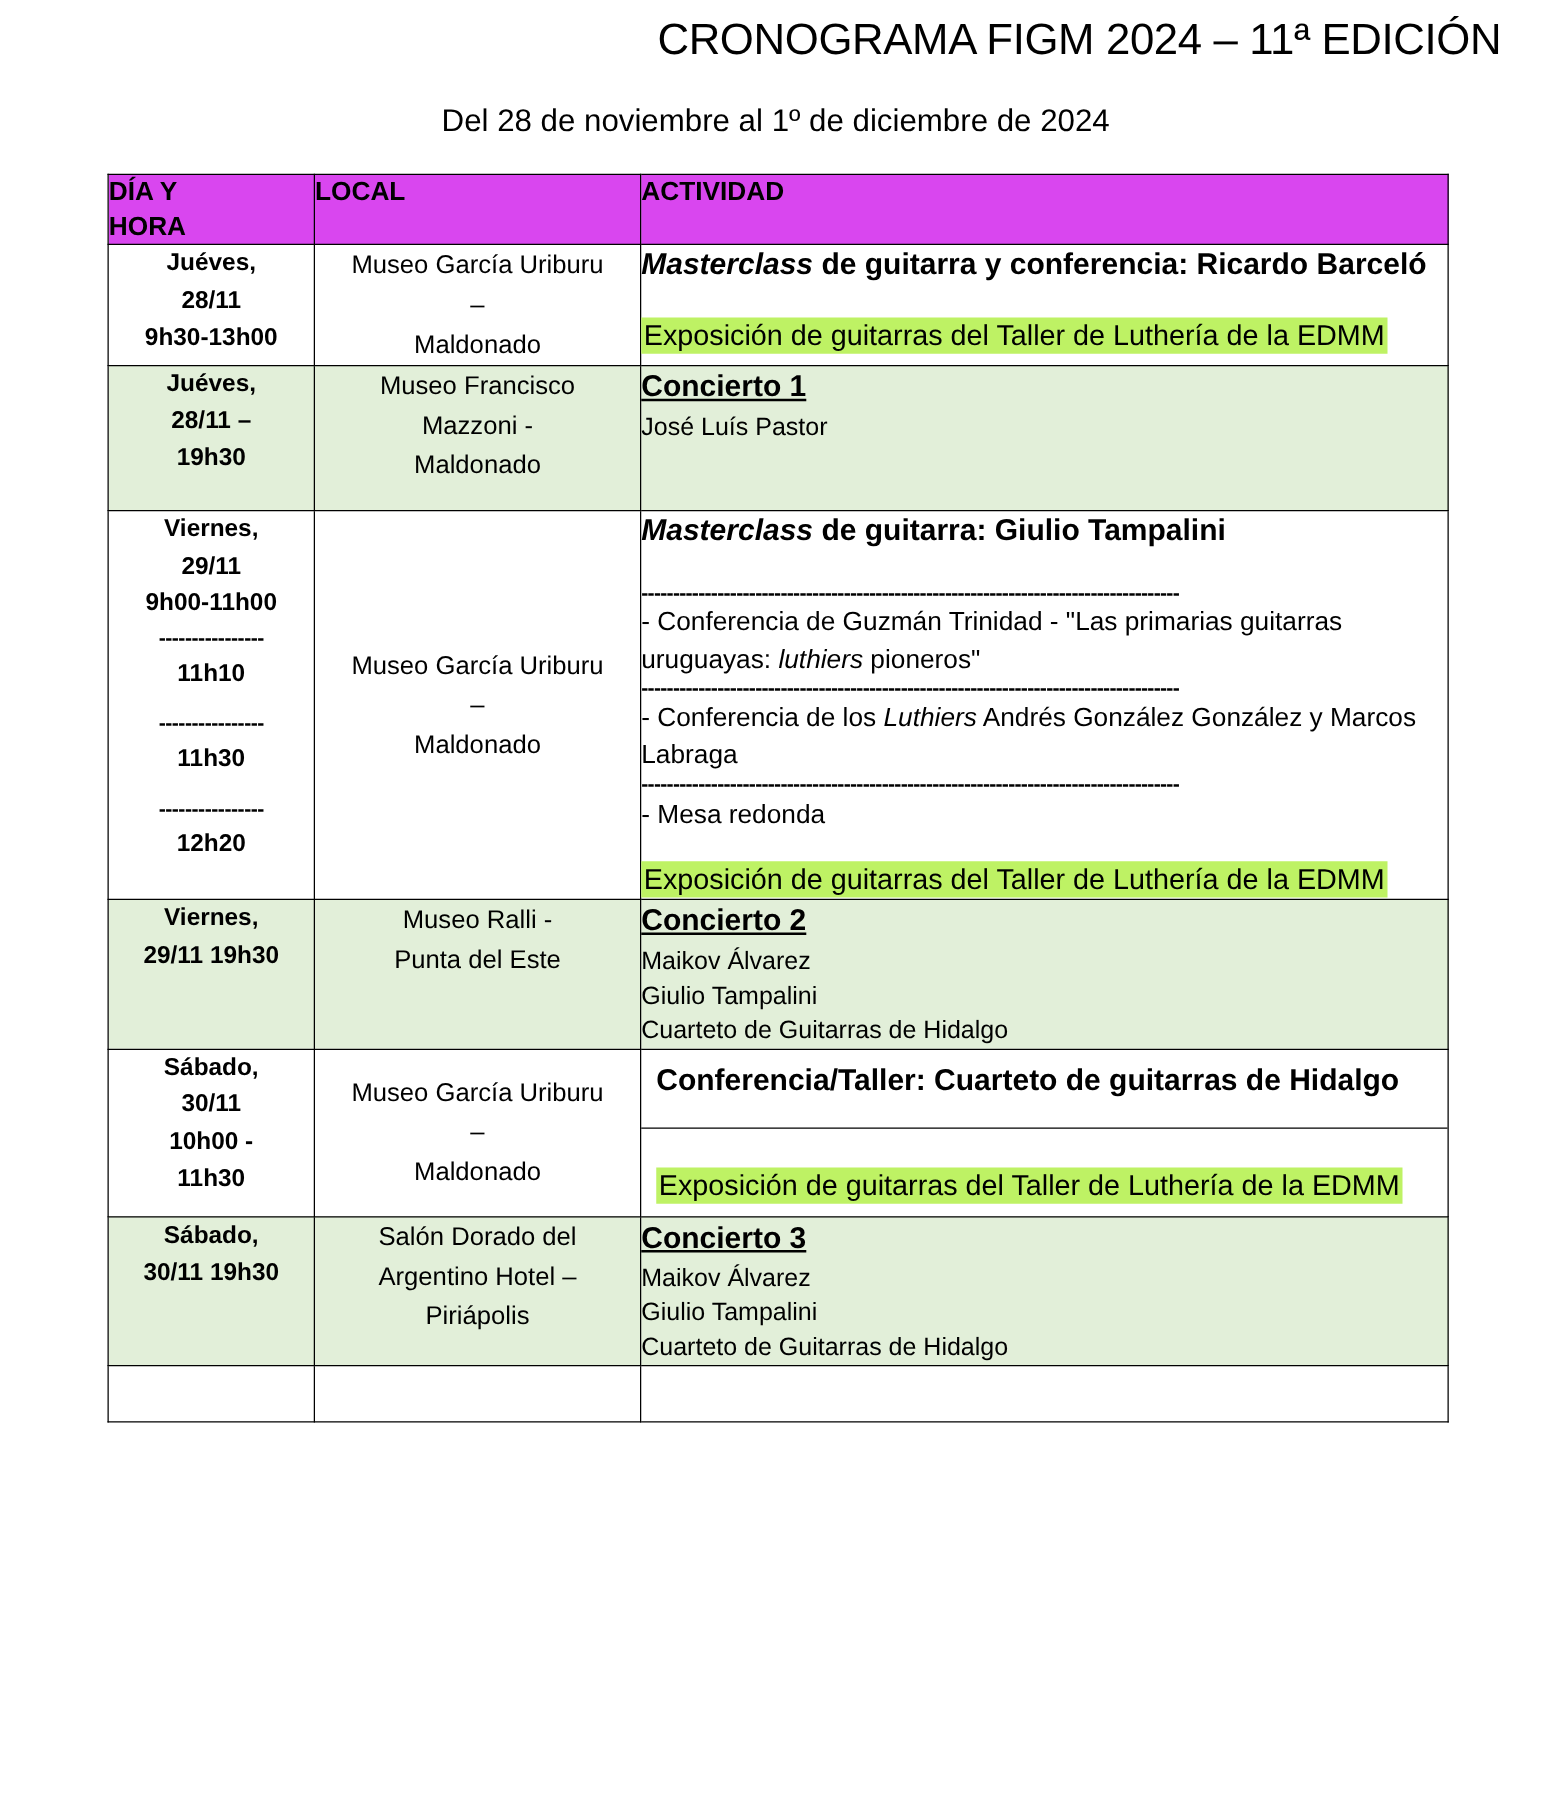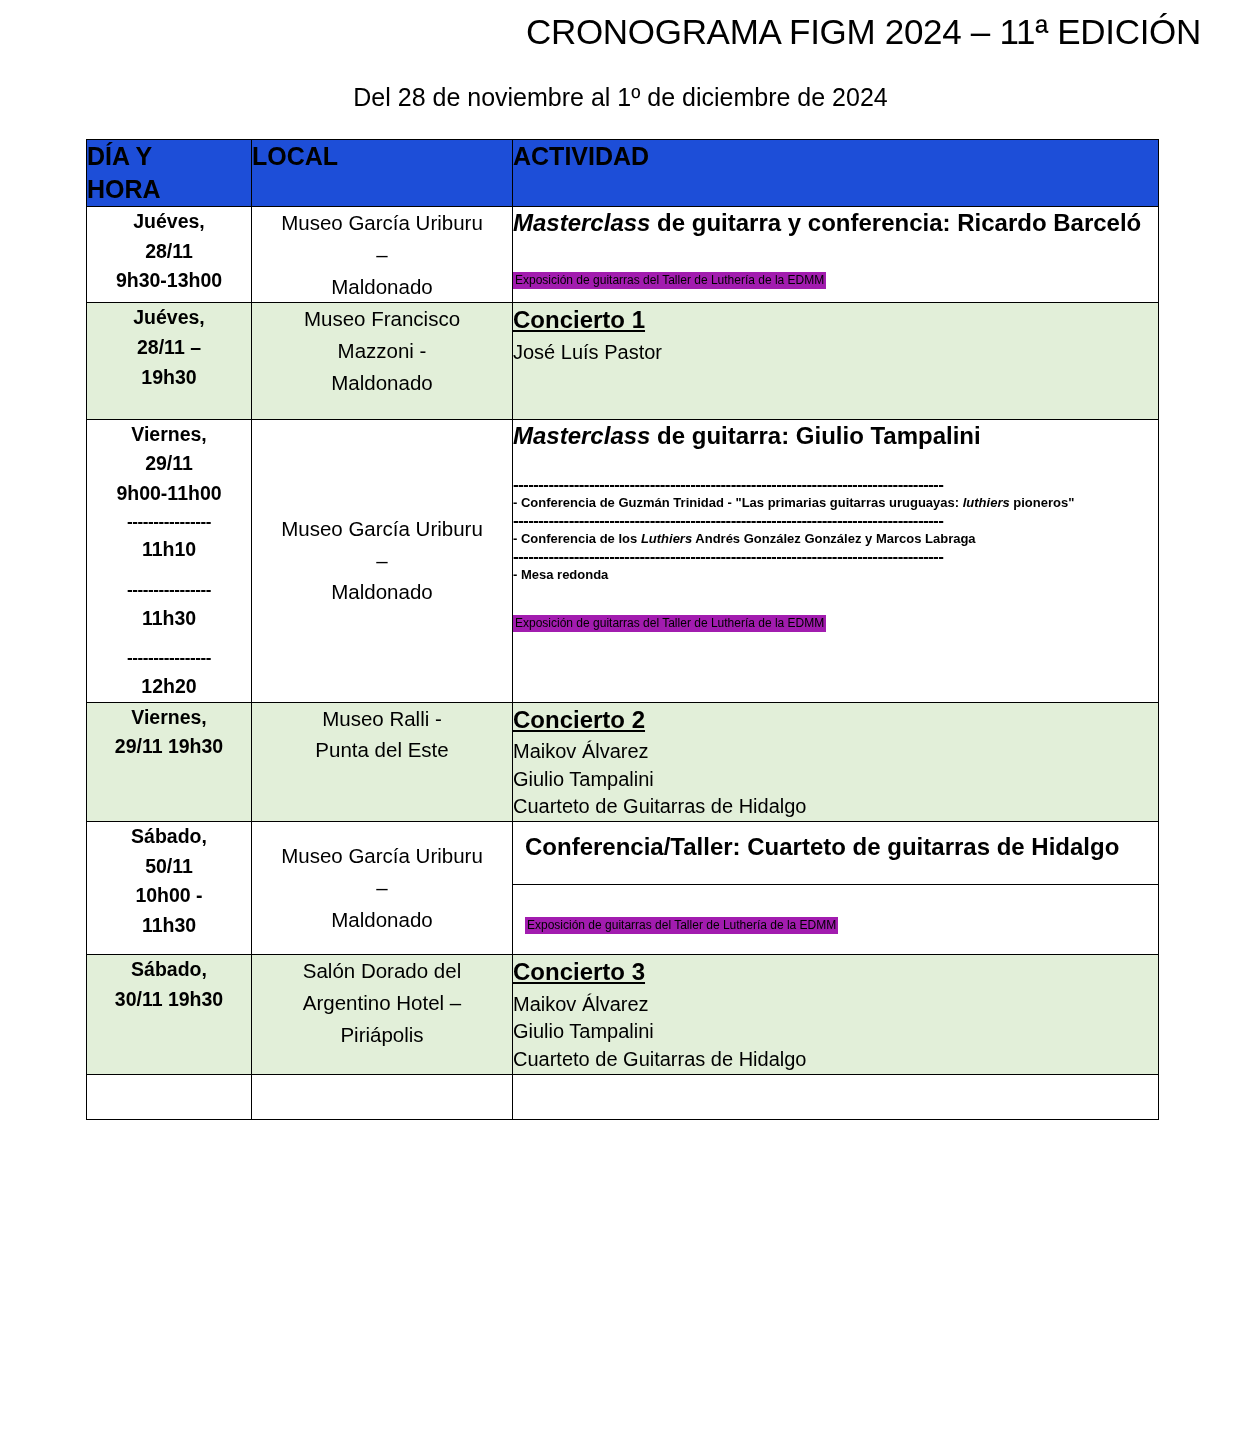--- a/index.html
+++ b/index.html
@@ -52,23 +52,23 @@
   table.schedule col.c-act  { width: 646px; }
 
   table.schedule td, table.schedule th {
     border: 1px solid #000000;
     vertical-align: top;
     padding: 0;
   }
 
   
   thead th {
-    background: #1d4ed8;
+    background: #d946ef;
     text-align: left;
-    font-size: 25px;
+    font-size: 21px;
     font-weight: bold;
     padding: 9px 10px 14px 12px;
     line-height: 1.32;
     border: 1px solid #7f6000;
   }
   thead th.th-time { line-height: 1.32; }
 
   
   td.cell-time {
     text-align: center;
@@ -111,30 +111,30 @@
     text-underline-offset: 2px;
     margin: 0 0 1px 0;
     display: inline-block;
   }
   .act-line {
     font-size: 20px;
     line-height: 1.38;
     margin: 0;
   }
   .hl {
-    background: #a21caf;
-    font-size: 12px;
+    background: #bef264;
+    font-size: 23px;
     line-height: 1.35;
     display: inline;
     padding: 1px 2px 2px 2px;
   }
   .hl-wrap { margin: 0; }
   .bold-line {
-    font-weight: bold;
-    font-size: 13px;
+    font-weight: normal;
+    font-size: 21px;
     line-height: 1.4;
     margin: 0;
   }
   .bold-line .ital { font-style: italic; }
   .rule {
     font-size: 17px;
     line-height: 1.05;
     letter-spacing: -0.6px;
     margin: 0;
     white-space: nowrap;
@@ -275,21 +275,21 @@
           <div><span class="act-underline">Concierto 2</span></div>
           <p class="act-line">Maikov Álvarez</p>
           <p class="act-line">Giulio Tampalini</p>
           <p class="act-line">Cuarteto de Guitarras de Hidalgo</p>
         </td>
       </tr>
 
       <tr class="row-white">
         <td class="cell-time">
           <div>Sábado,</div>
-          <div>50/11</div>
+          <div>30/11</div>
           <div>10h00 -</div>
           <div>11h30</div>
         </td>
         <td class="cell-local" style="vertical-align:middle;">
           <div>Museo García Uriburu</div>
           <div>–</div>
           <div>Maldonado</div>
         </td>
         <td class="act-split">
           <div class="sub top">

